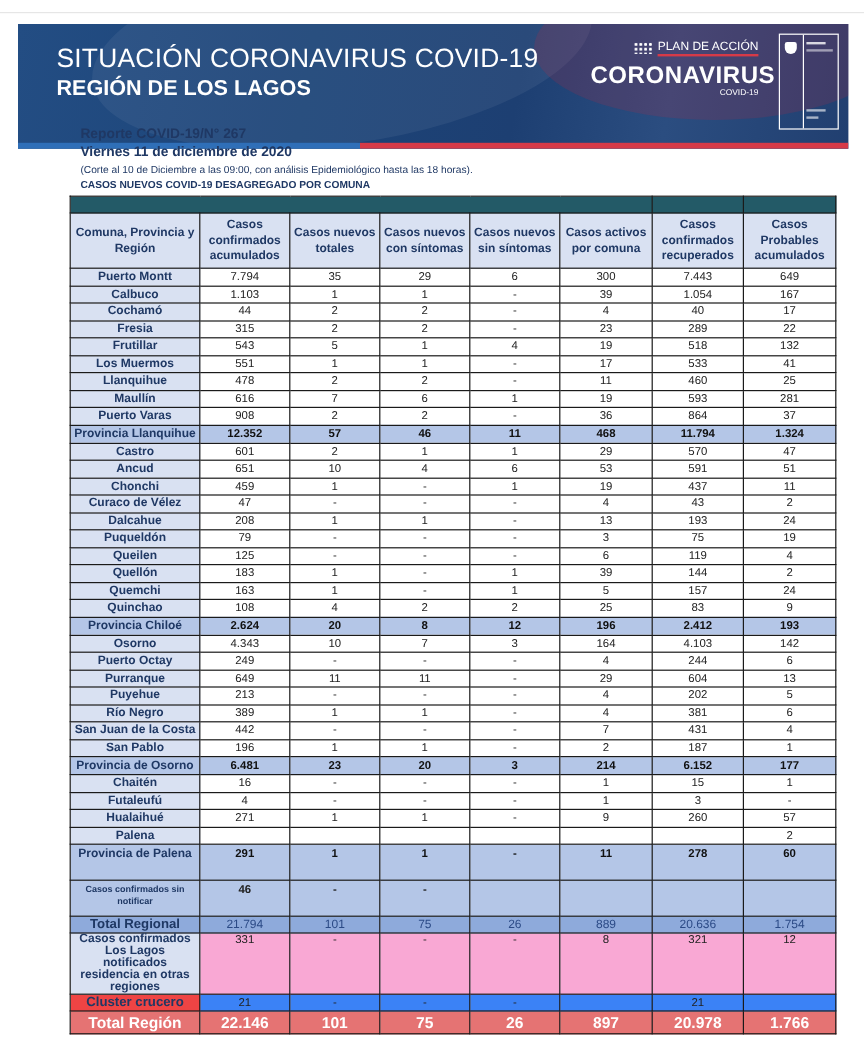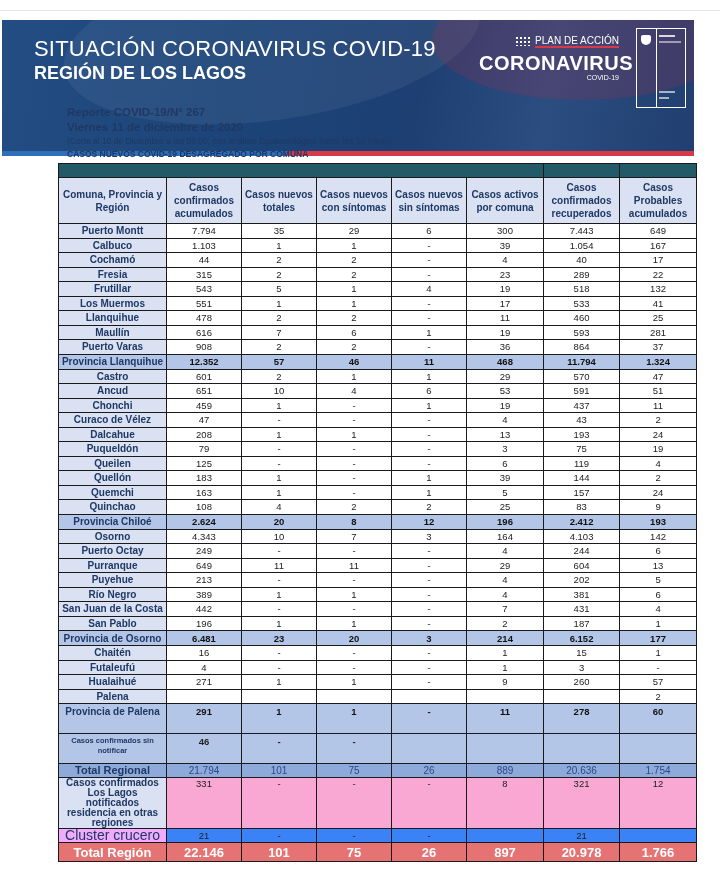--- a/index.html
+++ b/index.html
@@ -1,18 +1,18 @@
 <!DOCTYPE html>
 <html><head>
 <meta charset="utf-8">
 <style>
   * { box-sizing: border-box; margin: 0; padding: 0; }
   body { width: 720px; height: 882px; background: #ffffff; font-family: "Liberation Sans", sans-serif; position: relative; overflow: hidden; }
   .topline { position: absolute; left: 0; top: 10px; width: 720px; height: 1px; background: #e6e6e6; }
-  .banner { position: absolute; left: 2px; top: 20px; width: 692px; height: 136px; background: linear-gradient(100deg, #234d83 0%, #1c4478 35%, #1d3f72 60%, #2b4d80 78%, #213f70 100%); overflow: hidden; }
+  .banner { position: absolute; left: 15px; top: 20px; width: 692px; height: 104px; background: linear-gradient(100deg, #234d83 0%, #1c4478 35%, #1d3f72 60%, #2b4d80 78%, #213f70 100%); overflow: hidden; }
   .banner .swoosh1 { position: absolute; left: 60px; top: -60px; width: 420px; height: 160px; border-radius: 50%; background: rgba(255,255,255,0.06); transform: rotate(-8deg); }
   .banner .swoosh2 { position: absolute; left: 430px; top: -40px; width: 300px; height: 120px; border-radius: 50%; background: rgba(200,40,60,0.18); }
   .banner .bar-blue { position: absolute; left: 0; bottom: 0; width: 285px; height: 5px; background: #2f6fb8; }
   .banner .bar-red { position: absolute; left: 285px; bottom: 0; width: 407px; height: 5px; background: #d63a48; }
   .banner .t1 { position: absolute; left: 32px; top: 16px; color: #ffffff; font-size: 22px; letter-spacing: 0.2px; }
   .banner .t2 { position: absolute; left: 32px; top: 43px; color: #ffffff; font-size: 18px; font-weight: bold; }
   .plan { position: absolute; left: 477px; top: 12px; width: 140px; text-align: right; color: #fff; }
   .plan .pl { font-size: 10px; display: inline-flex; align-items: center; gap: 4px; }
   .plan .pl .underline { border-bottom: 2px solid #d63a48; }
   .plan .cv { font-size: 20px; font-weight: bold; letter-spacing: 0.5px; line-height: 22px; margin-top: 2px; }
@@ -37,21 +37,21 @@
   tr.prov td { background: #b4c6e7; color: #111; font-weight: bold; height: 15px; }
   tr.prov td.name { color: #1f3864; font-size: 10px; }
   tr.prov.tall td { height: 30px; vertical-align: top; padding-top: 2px; }
   tr.sin td { background: #b4c6e7; height: 30px; vertical-align: top; padding-top: 2px; font-weight: bold; }
   tr.sin td.name { font-size: 7.5px; line-height: 10px; color: #1f3864; }
   tr.total td { background: #8eaadb; color: #2b4a86; height: 14px; font-size: 10px; }
   tr.total td.name { color: #1f3864; font-weight: bold; font-size: 11px; }
   tr.otras td { background: #f9a8d4; height: 50px; vertical-align: top; }
   tr.otras td.name { background: #d9e1f2; font-size: 10px; font-weight: bold; color: #1f3864; line-height: 10px; }
   tr.cluster td { background: #3b82f6; height: 14px; }
-  tr.cluster td.name { background: #f0abfc; font-weight: normal; color: #1f3864; font-size: 14px; }
+  tr.cluster td.name { background: #ef4444; font-weight: bold; color: #1f3864; font-size: 11px; }
   tr.final td { background: #e57373; color: #ffffff; font-weight: bold; font-size: 13px; height: 19px; }
   tr.final td.name { font-size: 13px; }
 </style>
 </head>
 <body>
 
 <div class="topline"></div>
 
 <div class="banner">
   <div class="swoosh1"></div>

